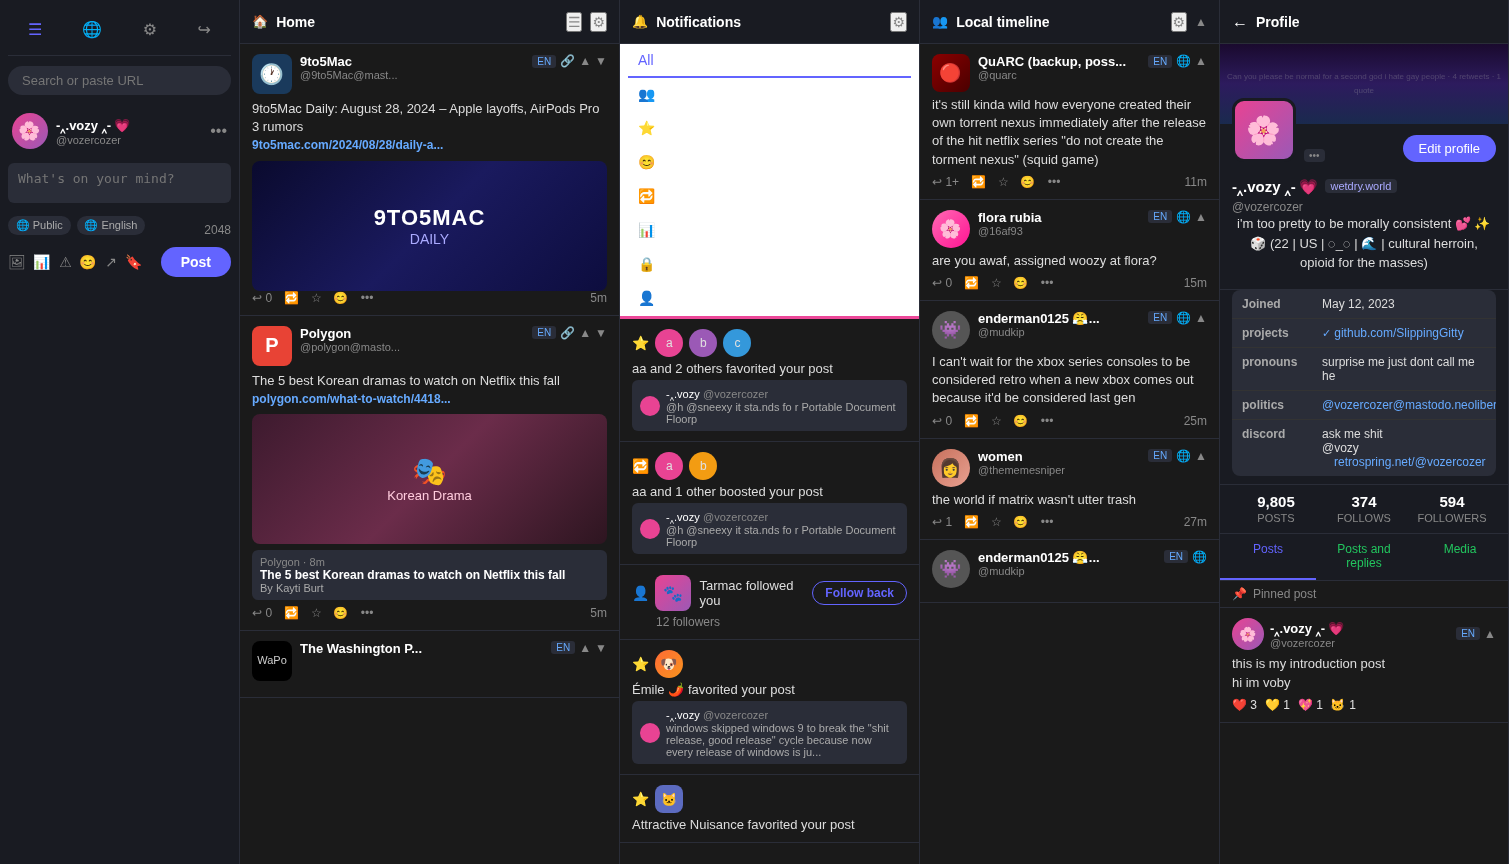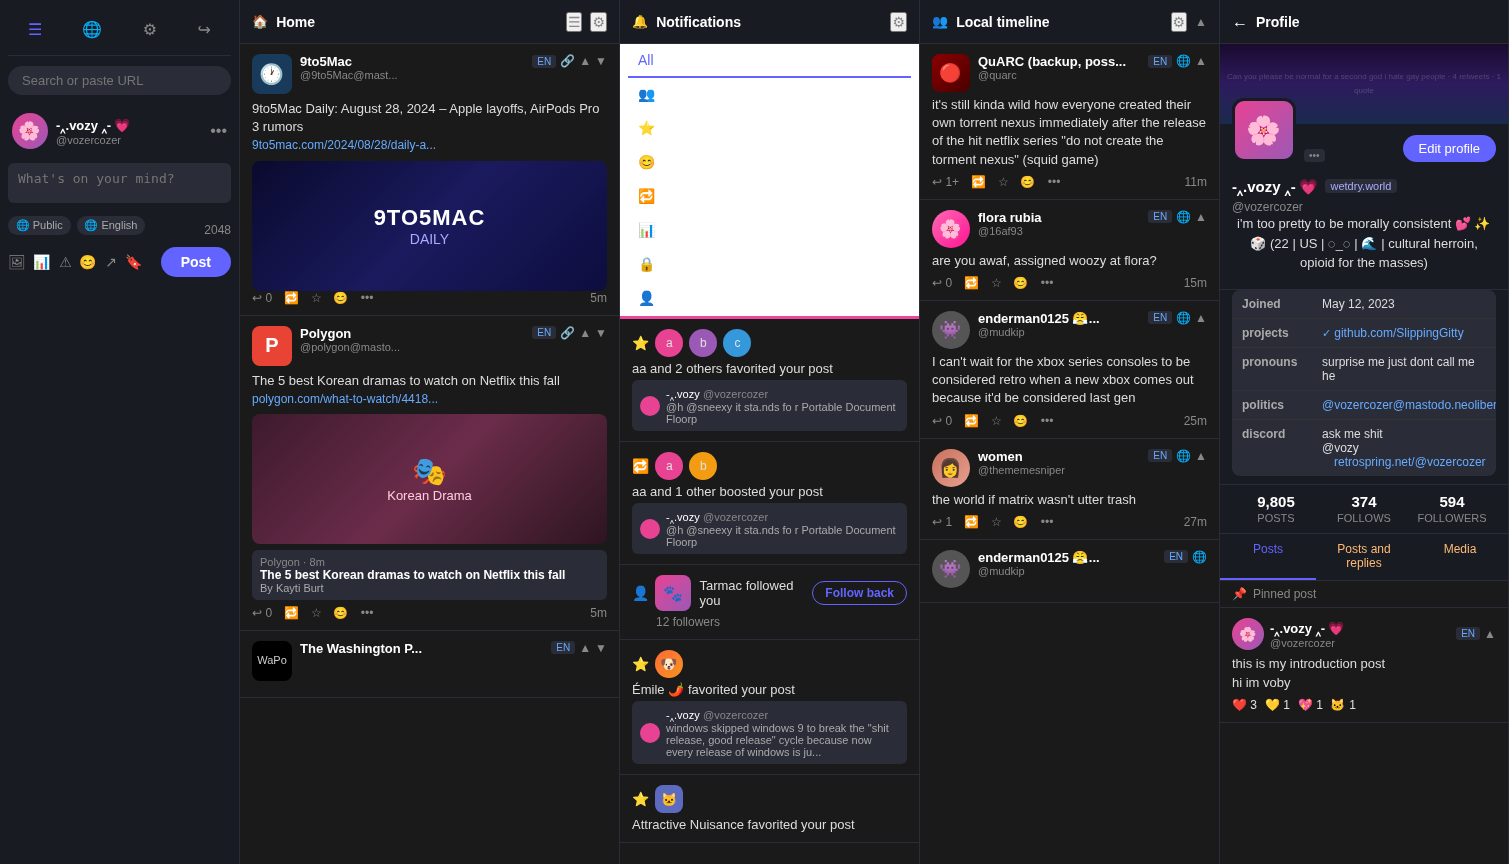--- a/index.html
+++ b/index.html
@@ -202,21 +202,21 @@
     }
     .badge {
       font-size: 10px;
       padding: 1px 5px;
       border-radius: 3px;
       background: #2a2d38;
       color: #aaa;
     }
     .badge.en { color: #6af; }
     .post-content { font-size: 13px; color: #ddd; margin-bottom: 6px; line-height: 1.4; }
-    .post-link { color: #6af; font-size: 12px; }
+    .post-link { color: #6af; font-size: 12px; font-weight: bold; }
     .post-actions {
       display: flex;
       align-items: center;
       gap: 12px;
       color: #888;
       font-size: 12px;
     }
     .post-action { display: flex; align-items: center; gap: 3px; cursor: pointer; }
     .post-time { margin-left: auto; color: #888; }
 
@@ -392,21 +392,21 @@
     .stat-label { color: #888; font-size: 11px; }
     .profile-tabs {
       display: flex;
       border-bottom: 1px solid #2a2d38;
       background: #191b22;
     }
     .profile-tab {
       flex: 1;
       text-align: center;
       padding: 8px;
-      color: #fdba74;
+      color: #22c55e;
       cursor: pointer;
       font-size: 12px;
       border-bottom: 2px solid transparent;
     }
     .profile-tab.active { color: #6364ff; border-bottom-color: #6364ff; }
     .pinned-section {
       padding: 6px 12px;
       border-bottom: 1px solid #2a2d38;
       display: flex;
       align-items: center;

